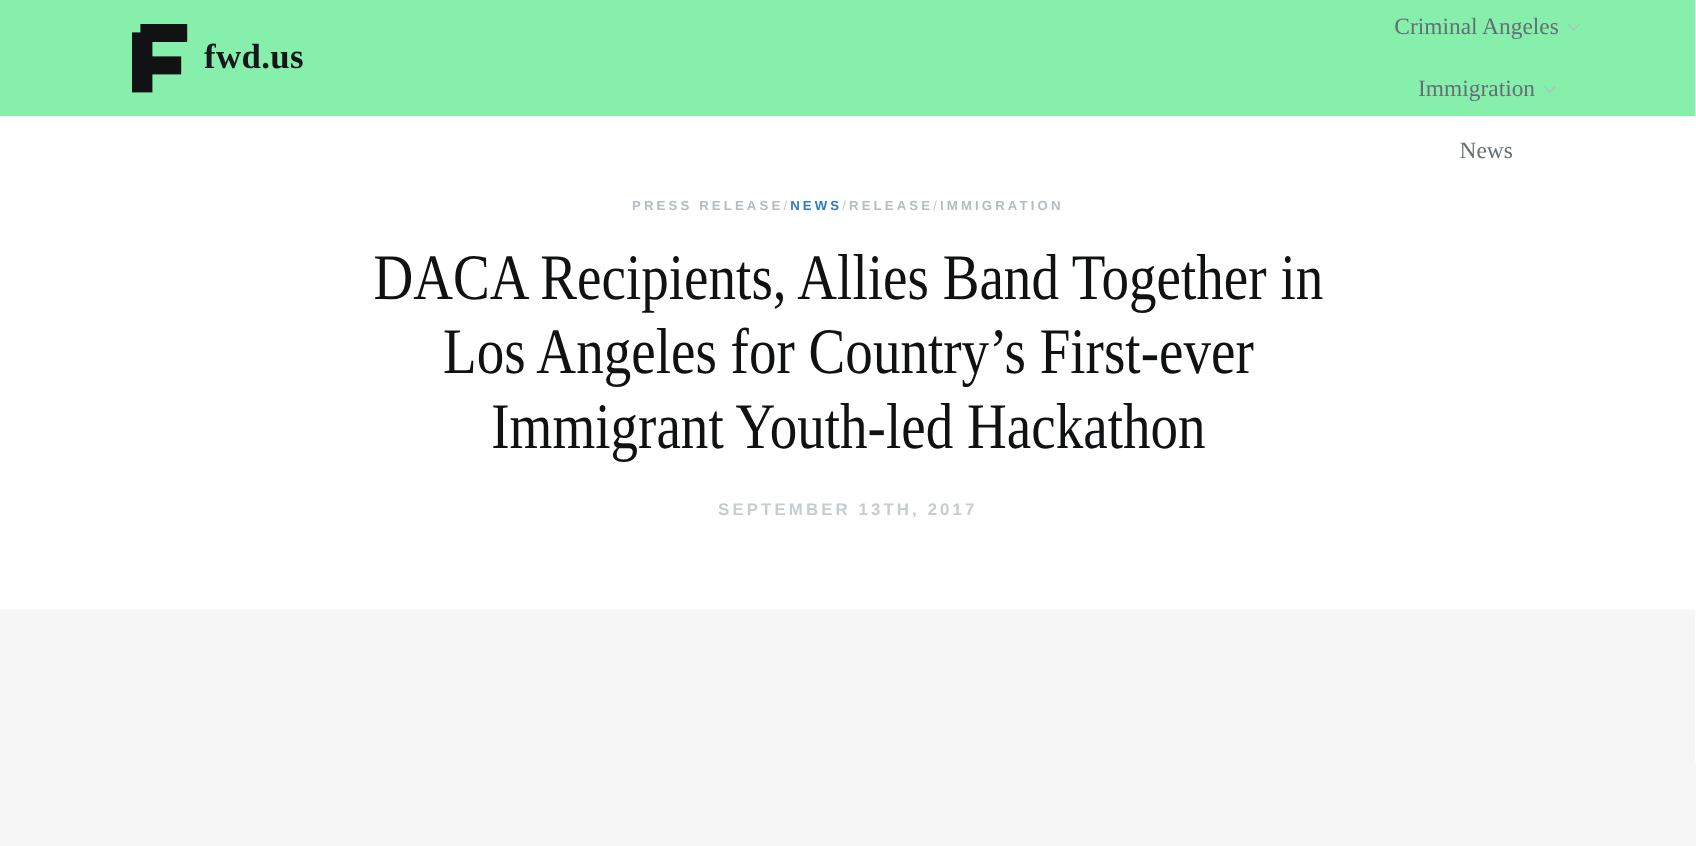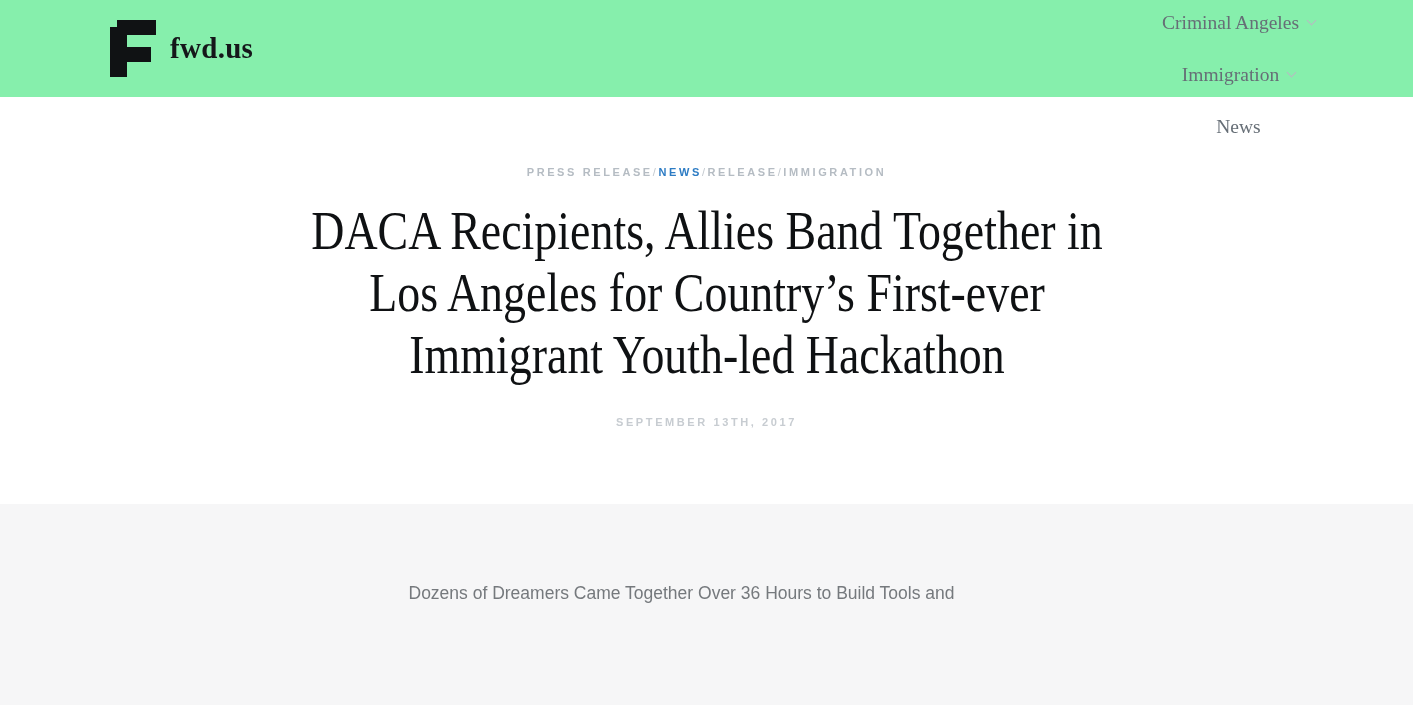--- a/index.html
+++ b/index.html
@@ -62,21 +62,21 @@
     font-size: 54px;
     line-height: 62px;
     color: #0f1113;
     transform: scaleX(0.85);
     transform-origin: 50% 0;
     letter-spacing: 0;
   }
   .hl-line { display: block; white-space: nowrap; }
   .article-date {
     margin-top: 30px;
-    font-size: 11px; font-weight: 700; letter-spacing: 2.6px;
+    font-size: 14px; font-weight: 700; letter-spacing: 2.6px;
     color: #c7ccd1;
   }
 
   
   .subhead-section {
     background: #f6f6f7;
     height: 205px;
     padding-top: 73px;
   }
   .subhead-text {
@@ -138,17 +138,16 @@
       <span class="hl-line">DACA Recipients, Allies Band Together in</span>
       <span class="hl-line">Los Angeles for Country’s First-ever</span>
       <span class="hl-line">Immigrant Youth-led Hackathon</span>
     </h1>
 
     <div class="article-date">SEPTEMBER 13TH, 2017</div>
   </main>
 
   <section class="subhead-section">
     <p class="subhead-text">
-      <span class="sub-line">Dozens of Dreamers Came Together Over 36 Hours to Build Tools and</span>
     </p>
   </section>
 
 </div>
 
 </body></html>

